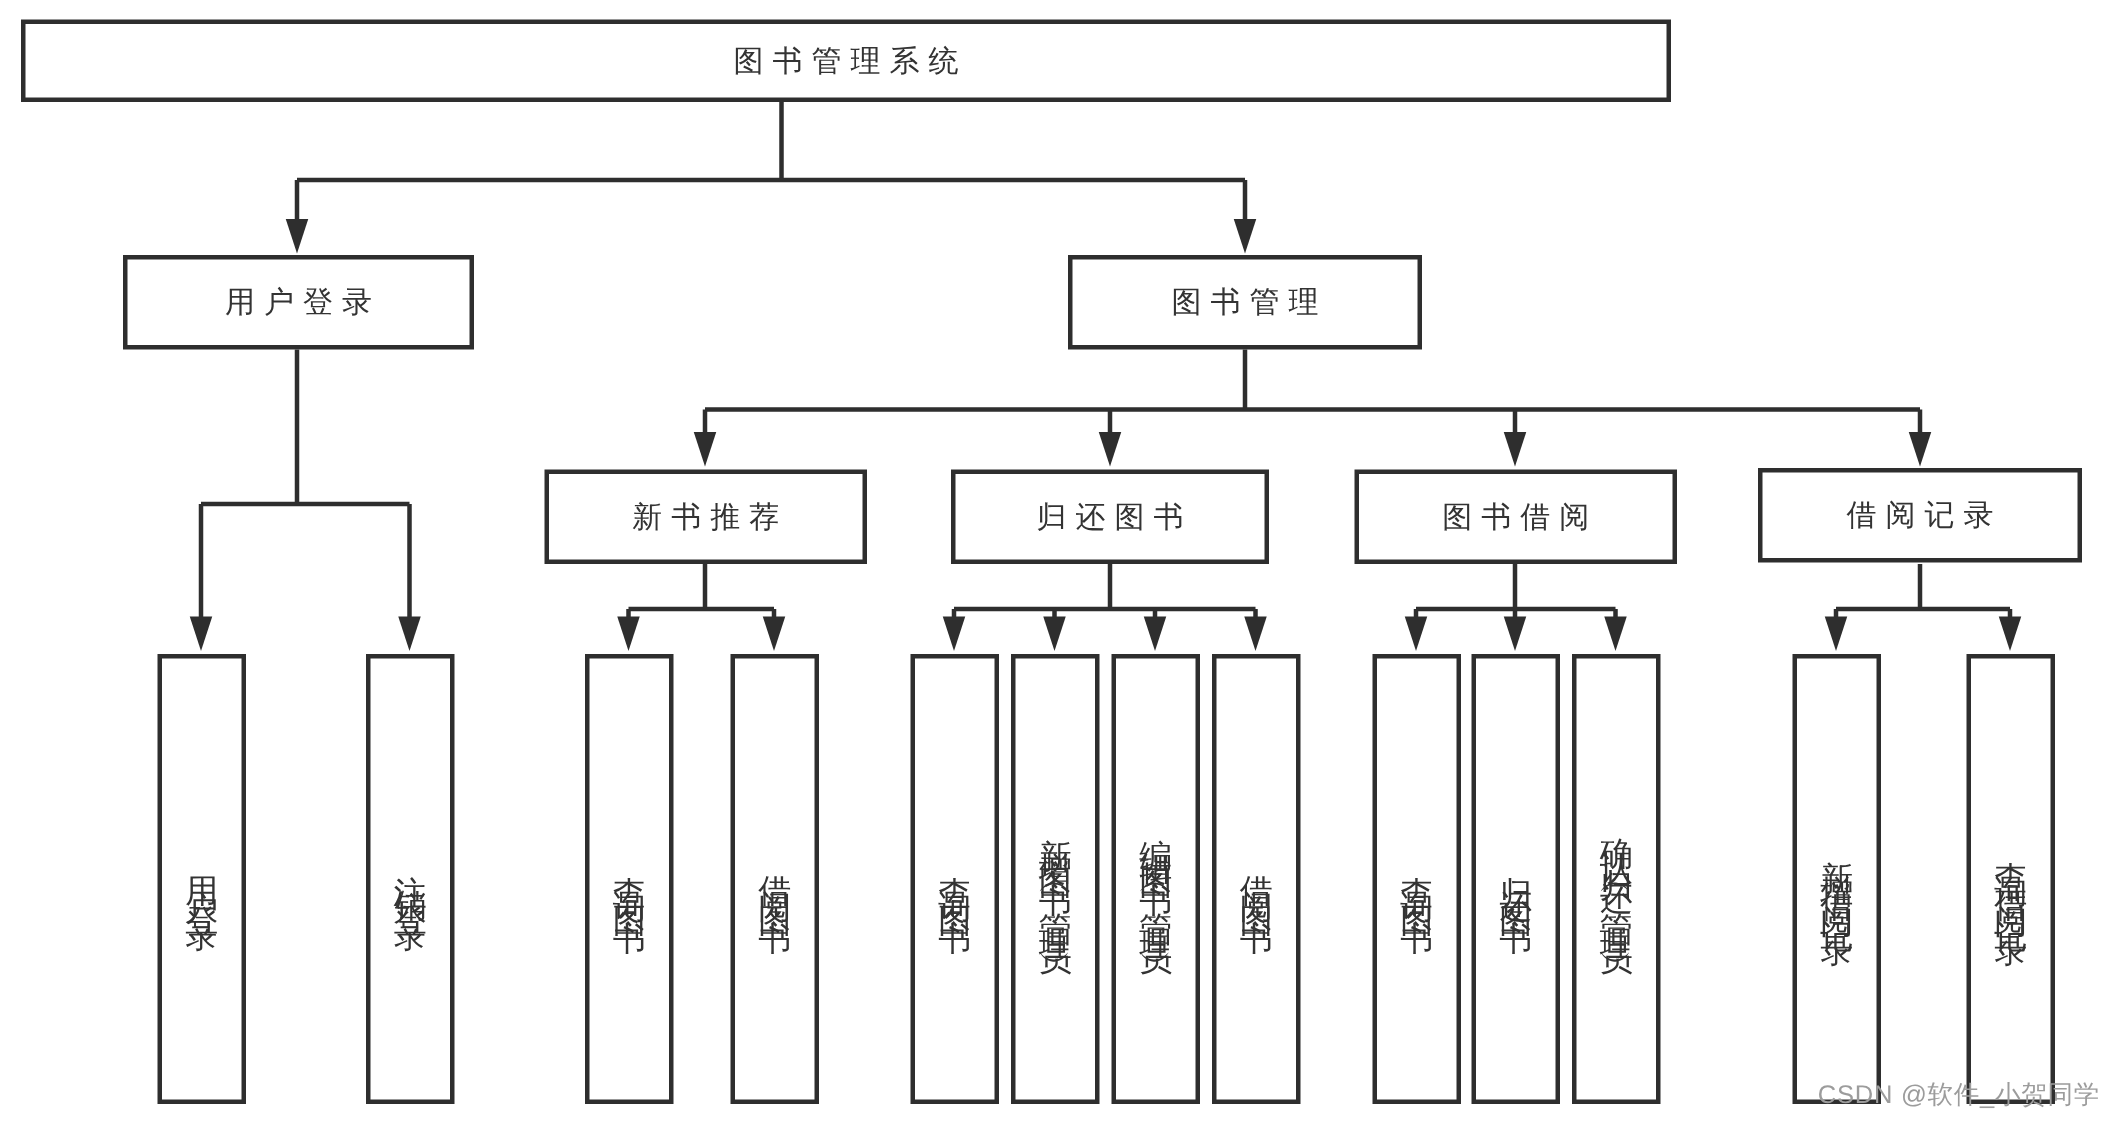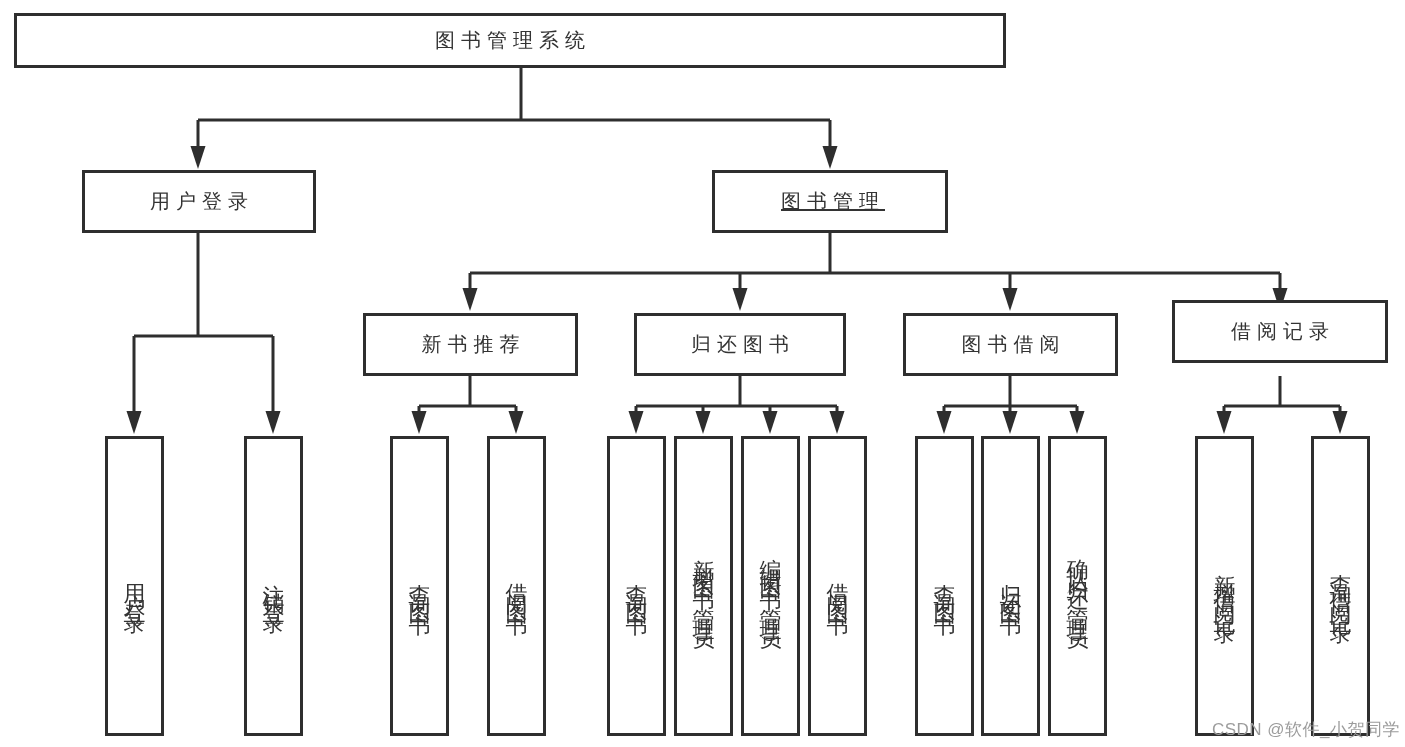--- a/index.html
+++ b/index.html
@@ -84,29 +84,29 @@
       <polygon points="762.5,411 777.5,411 770,434"></polygon>
       <polygon points="829.5,411 844.5,411 837,434"></polygon>
       <polygon points="936.5,411 951.5,411 944,434"></polygon>
       <polygon points="1002.5,411 1017.5,411 1010,434"></polygon>
       <polygon points="1069.5,411 1084.5,411 1077,434"></polygon>
       <polygon points="1216.5,411 1231.5,411 1224,434"></polygon>
       <polygon points="1332.5,411 1347.5,411 1340,434"></polygon>
     </g>
   </svg>
 
-  <div class="node hbox" style="left:14px; top:13px; width:992px; height:55px;">图书管理系统</div>
+  <div class="node hbox" style="left:14px; top:13px; width:1100px; height:55px;">图书管理系统</div>
 
   <div class="node hbox" style="left:82px; top:170px; width:234px; height:63px;">用户登录</div>
-  <div class="node hbox" style="left:712px; top:170px; width:236px; height:63px;text-decoration:underline;">图书管理</div>
+  <div class="node hbox" style="left:712px; top:170px; width:236px; height:63px;">图书管理</div>
 
   <div class="node hbox" style="left:363px; top:313px; width:215px; height:63px;">新书推荐</div>
   <div class="node hbox" style="left:634px; top:313px; width:212px; height:63px;">归还图书</div>
   <div class="node hbox" style="left:903px; top:313px; width:215px; height:63px;">图书借阅</div>
-  <div class="node hbox" style="left:1172px; top:300px; width:216px; height:63px;">借阅记录</div>
+  <div class="node hbox" style="left:1172px; top:312px; width:216px; height:63px;">借阅记录</div>
 
   <div class="node vbox" style="left:105px; top:436px; width:59px; height:300px;">
     <span class="vtext">用户登录</span>
   </div>
   <div class="node vbox" style="left:244px; top:436px; width:59px; height:300px;">
     <span class="vtext">注销登录</span>
   </div>
 
   <div class="node vbox" style="left:390px; top:436px; width:59px; height:300px;">
     <span class="vtext">查询图书</span>

